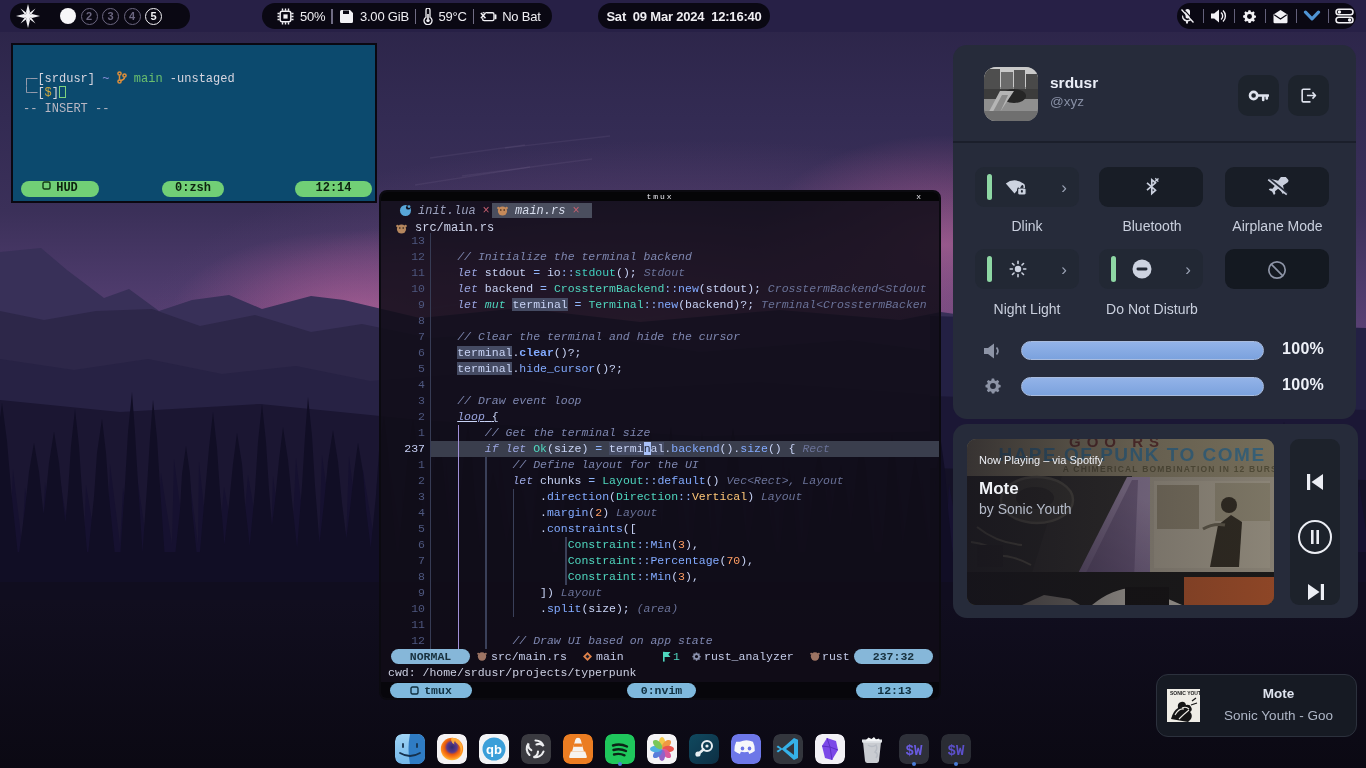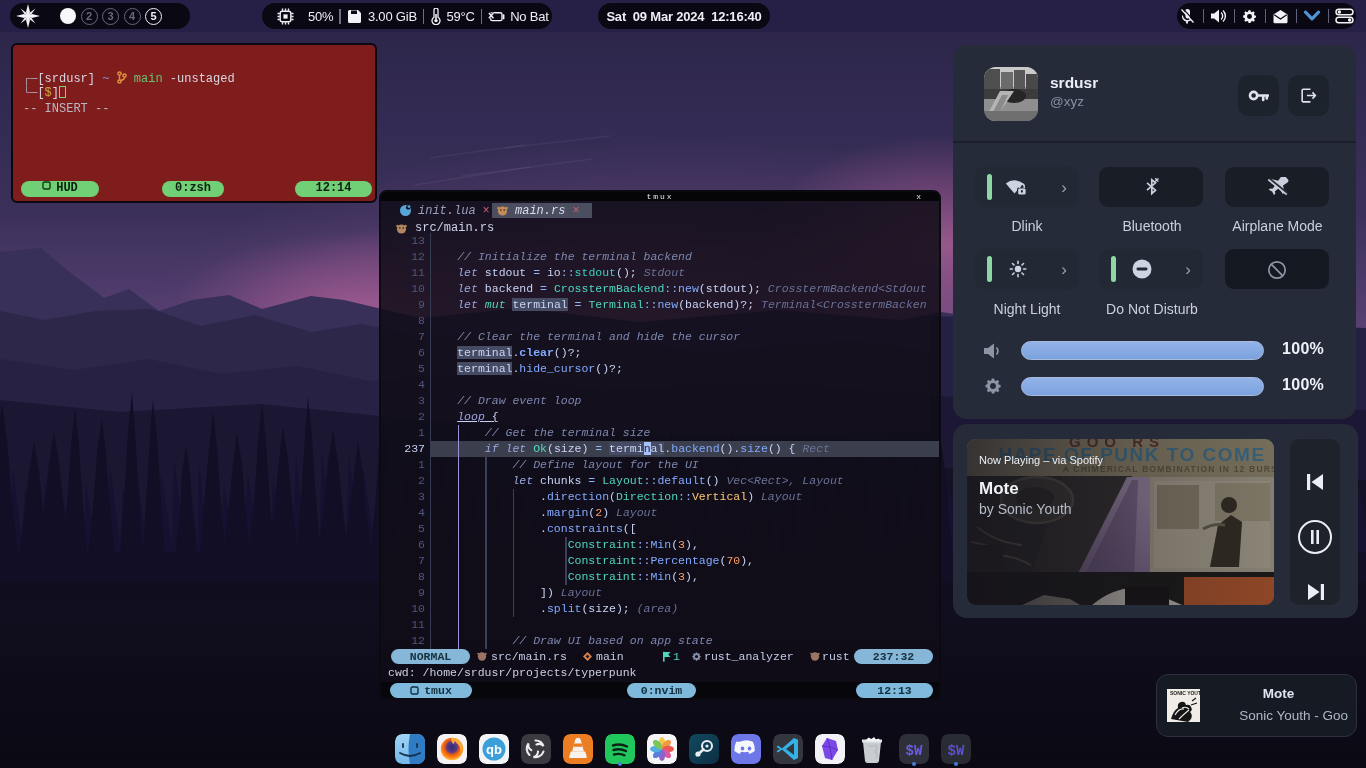--- a/index.html
+++ b/index.html
@@ -8,21 +8,21 @@
 #wall{position:absolute;inset:0}
 
 #bar{position:absolute;left:0;top:0;width:1366px;height:32px;background:#272046}
 .pill{position:absolute;top:3px;height:26px;background:#0a0813;border-radius:13px;display:flex;align-items:center;color:#efeef2;font-size:13px;letter-spacing:-0.2px}
 .pill svg{flex:0 0 auto}
 .sep{width:1.5px;height:15px;background:#706c84;margin:0 6px;flex:0 0 auto}
 .sep2{width:1px;height:14px;background:#63607a;margin:0 6.5px;flex:0 0 auto}
 .wsn{width:17px;height:17px;border-radius:9px;border:1.6px solid #6b6680;color:#6b6680;font-size:11px;font-weight:700;display:flex;align-items:center;justify-content:center;margin-left:4.5px}
 .wsn.on{border-color:#f2f1f5;color:#f2f1f5}
 
-#term1{position:absolute;left:11px;top:43px;width:366px;height:160px;background:#7f1d1d;border:2px solid #0a0811;border-radius:6px;overflow:hidden;font-family:"Liberation Mono",monospace;font-size:12px;color:#c9c7d4}
+#term1{position:absolute;left:11px;top:43px;width:366px;height:160px;background:#0c4a6e;border:2px solid #0a0811;border-radius:0;overflow:hidden;font-family:"Liberation Mono",monospace;font-size:12px;color:#c9c7d4}
 .tline{position:absolute;left:10px;white-space:pre;font-size:12px;line-height:14px}
 .gpill{position:absolute;bottom:4px;height:16px;background:#71cf76;border-radius:8px;color:#0d2210;font-family:"Liberation Mono",monospace;font-size:12px;display:flex;align-items:flex-start;justify-content:center;font-weight:700}
 
 #nvim{position:absolute;left:379px;top:190px;width:562px;height:510px;background:rgba(16,13,23,.86);border:2px solid #0b0a10;border-radius:8px;overflow:hidden}
 #nvtitle{position:absolute;left:0;top:0;right:0;height:9px;background:#050507;color:#e8e8ee;font-family:"Liberation Mono",monospace;font-size:8px;line-height:9px;text-align:center;letter-spacing:2px}
 #nvtitle .x{position:absolute;right:18px;top:0;letter-spacing:0}
 
 #nvtabs{position:absolute;left:0;top:11px;right:0;height:16px}
 .tab{position:absolute;top:0;height:15px;display:flex;align-items:center;font-family:"Liberation Mono",monospace;font-size:12px;font-style:italic;color:#9aa0bc;padding-left:4px}
 .tab.tact{background:#4a4e5e}
@@ -129,21 +129,21 @@
         <span class="wsn">3</span>
         <span class="wsn">4</span>
         <span class="wsn on">5</span>
  </div>
  <div class="pill" style="left:262px;width:290px">
   <svg width="17" height="17" viewBox="0 0 17 17" style="margin-left:15px" fill="none" stroke="#f2f1f5" stroke-width="1.4">
           <rect x="3.2" y="3.2" width="10.6" height="10.6" rx="2"></rect>
           <rect x="6.4" y="6.4" width="4.2" height="4.2" fill="#f2f1f5" stroke="none"></rect>
           <path d="M5.5 0.5v2.2M8.5 0.5v2.2M11.5 0.5v2.2M5.5 14.3v2.2M8.5 14.3v2.2M11.5 14.3v2.2M0.5 5.5h2.2M0.5 8.5h2.2M0.5 11.5h2.2M14.3 5.5h2.2M14.3 8.5h2.2M14.3 11.5h2.2"></path>
         </svg>
-  <span style="margin-left:14px">50%</span>
+  <span style="margin-left:6px">50%</span>
         <span class="sep"></span>
   <svg width="15" height="15" viewBox="0 0 15 15" fill="#f2f1f5">
           <path d="M1 2.5 A1.5 1.5 0 0 1 2.5 1 H11 L14 4 V12.5 A1.5 1.5 0 0 1 12.5 14 H2.5 A1.5 1.5 0 0 1 1 12.5 Z M4 1.5 v3.5 h6 v-3.5 Z" fill-rule="evenodd"></path>
           <rect x="7.5" y="2" width="1.8" height="2.4" fill="#0a0813"></rect>
         </svg>
   <span style="margin-left:6px">3.00&nbsp;GiB</span>
         <span class="sep"></span>
   <svg width="12" height="17" viewBox="0 0 12 17" fill="none" stroke="#f2f1f5" stroke-width="1.3">
           <path d="M4 2.2 a2 2 0 0 1 4 0 V9.2 a4 4 0 1 1 -4 0 Z"></path>
           <circle cx="6" cy="12.6" r="1.7" fill="#f2f1f5" stroke="none"></circle>
@@ -554,21 +554,21 @@
 </div>
 <div id="notif">
  <svg width="33" height="33" viewBox="0 0 33 33" style="position:absolute;left:10px;top:14px">
   <rect width="33" height="33" fill="#efede6"></rect>
   <text x="3" y="6" font-family="Liberation Sans" font-size="5" font-weight="700" fill="#1c1c1c">SONIC YOUTH</text>
   <path d="M4 30 q2 -8 7 -11 q-1 -5 3 -6 q4 -1 5 3 q4 -1 5 2 q2 3 -1 5 q3 3 1 7 l-3 3 Z" fill="#151515"></path>
   <path d="M8 26 q4 -7 9 -6 M12 30 q5 -5 10 -9 M15 19 q4 -2 7 1" stroke="#efede6" stroke-width="1.1" fill="none"></path>
   <path d="M25 12 l4 -3 M24 16 l6 -2" stroke="#151515" stroke-width="1.2"></path>
  </svg>
  <div style="position:absolute;left:52px;right:8px;top:11px;text-align:center;font-weight:700;font-size:13.5px;color:#dfe4ef">Mote</div>
- <div style="position:absolute;left:52px;right:8px;top:33px;text-align:right;font-size:13.5px;color:#aeb6c6">Sonic Youth - Goo</div>
+ <div style="position:absolute;left:52px;right:8px;top:33px;text-align:center;font-size:13.5px;color:#aeb6c6">Sonic Youth - Goo</div>
 </div>
 <div id="dock">
  <svg class="dicon" viewBox="0 0 30 30">
         <defs>
           <linearGradient id="fnd" x1="0" y1="0" x2="0" y2="1">
             <stop offset="0" stop-color="#9fd4f5"></stop>
             <stop offset="1" stop-color="#74b8ea"></stop>
           </linearGradient>
         </defs>
         <rect width="30" height="30" rx="7" fill="url(#fnd)"></rect>

